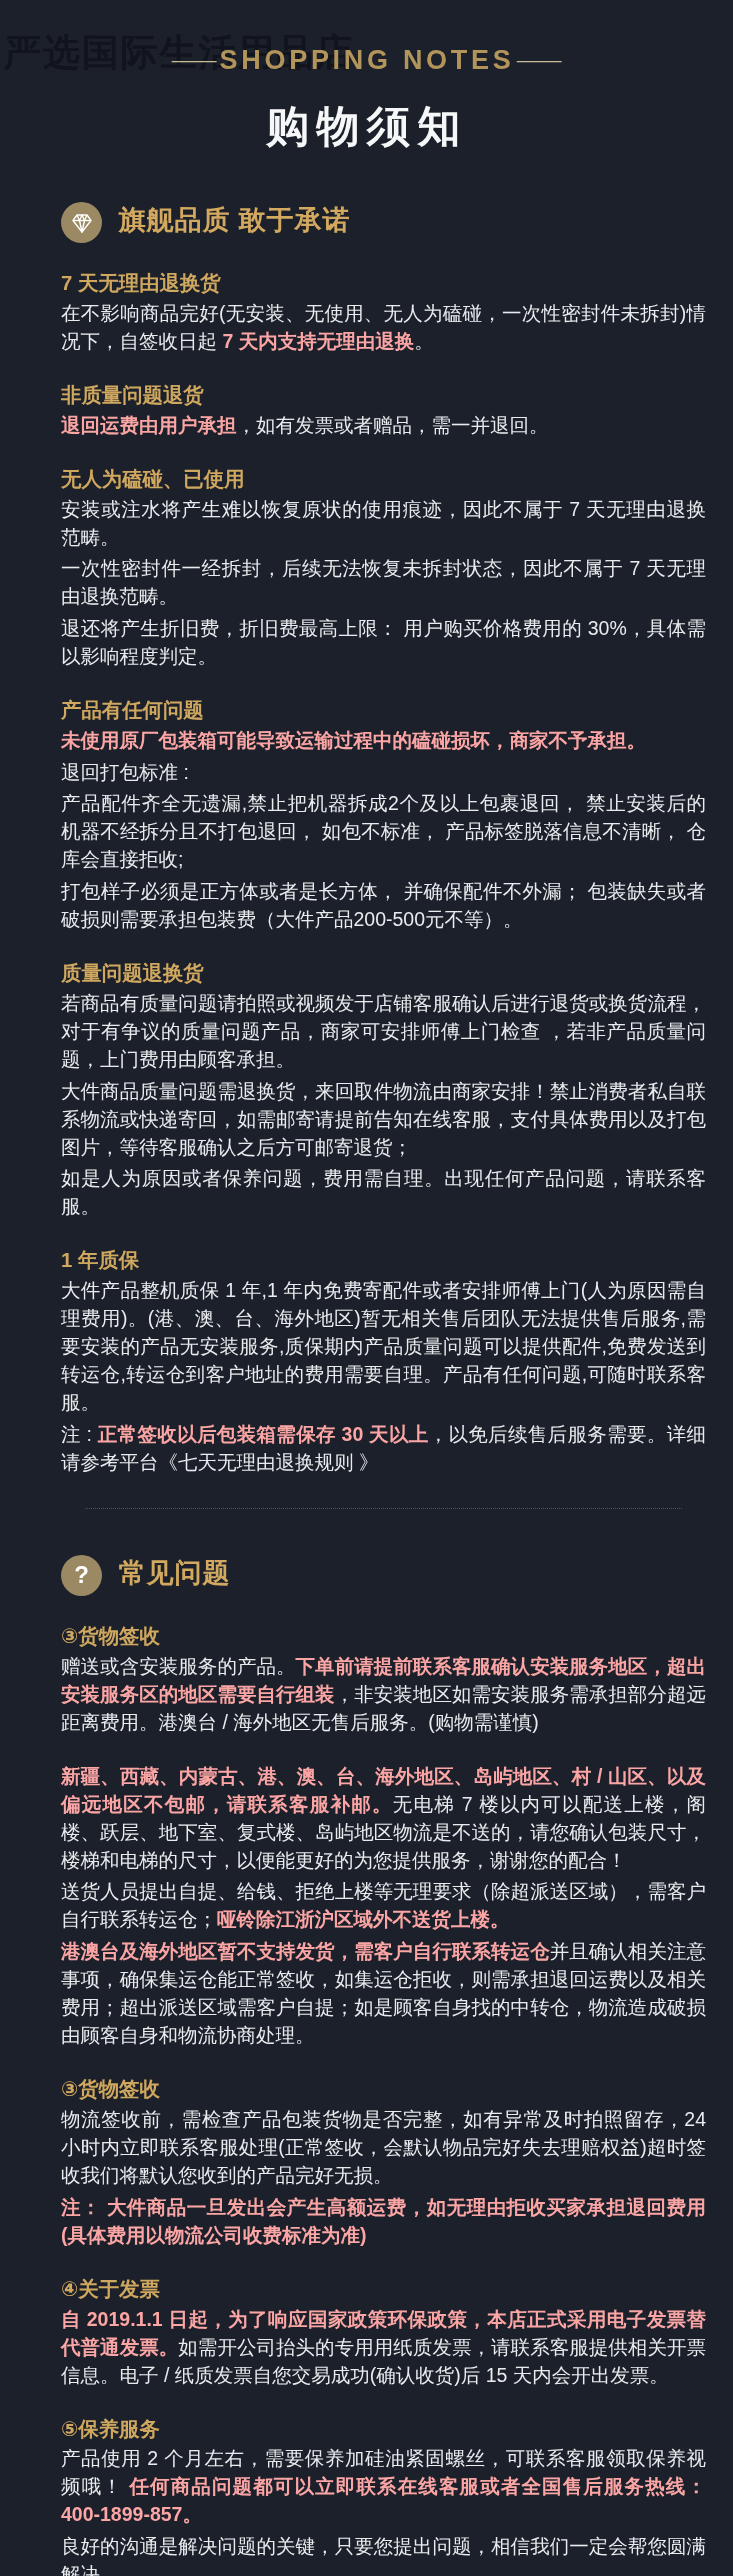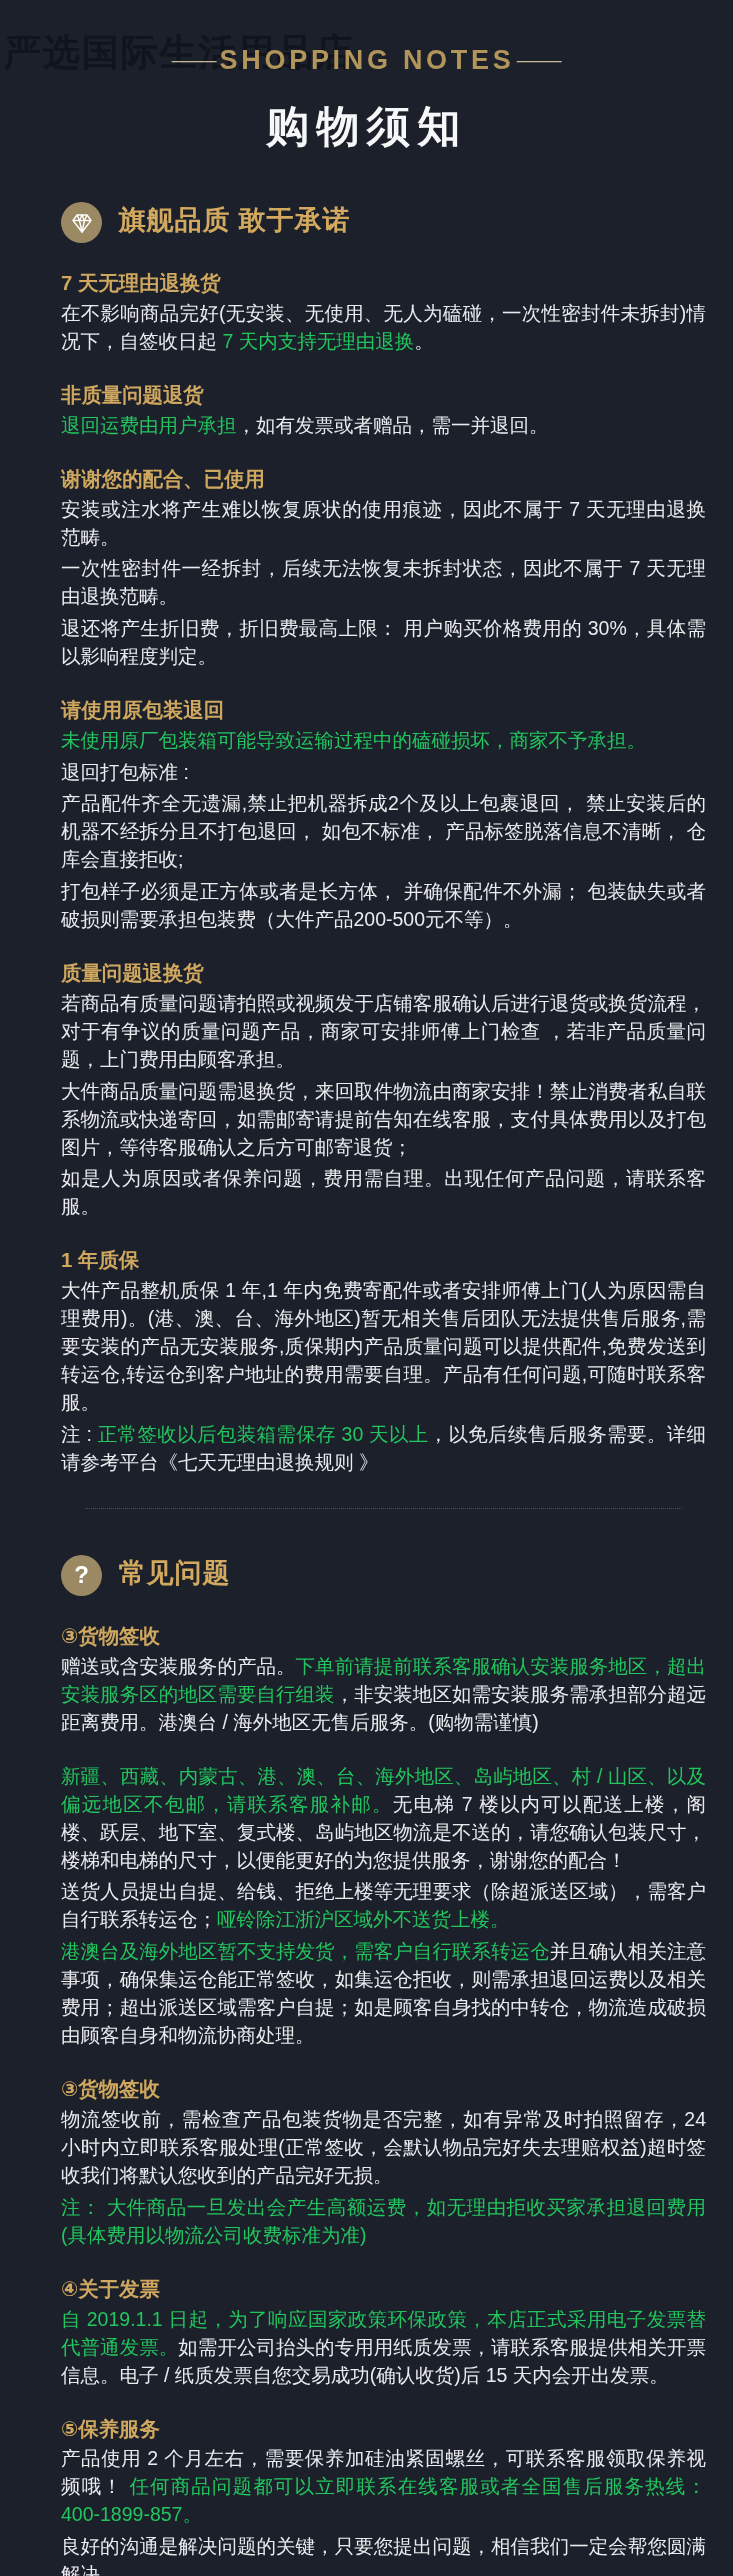--- a/index.html
+++ b/index.html
@@ -29,21 +29,21 @@
     background:#9b8963; color:#ffffff;
     display:flex; align-items:center; justify-content:center;
     font-size:24px; font-weight:800; flex:0 0 41px;
   }
   .icon-circle svg { display:block; }
   .section-title { font-size:27px; font-weight:700; color:#d2a95f; margin:0; letter-spacing:0.9px; }
   .block { margin-top:26px; }
   .block-heading { font-size:20.4px; font-weight:700; color:#cfa75f; line-height:28px; margin:0 0 1.9px 0; }
   .para { font-size:19.5px; line-height:28px; color:#e9ebee; margin:0; text-align:justify; }
   .para + .para { margin-top:3.7px; }
-  .seg-gold { color:#22c55e; font-weight:400; }
+  .seg-gold { color:#fca5a5; font-weight:700; }
   .seg-white { color:#e9ebee; }
   .divider { border:none; border-top:1.9px dotted #4d525c; margin:32px 24px 0 24px; position:relative; z-index:1; }
 </style>
 </head>
 <body>
 
 <div class="watermark">严选国际生活用品店</div>
 
 <div class="header">
   <div class="title-en-row">
@@ -69,27 +69,27 @@
       </div>
       <div class="block">
         <h3 class="block-heading">7 天无理由退换货</h3>
         <p class="para"><span class="seg-white">在不影响商品完好(无安装、无使用、无人为磕碰，一次性密封件未拆封)情况下，自签收日起 </span><span class="seg-gold">7 天内支持无理由退换</span><span class="seg-white">。</span></p>
       </div>
       <div class="block">
         <h3 class="block-heading">非质量问题退货</h3>
         <p class="para"><span class="seg-gold">退回运费由用户承担</span><span class="seg-white">，如有发票或者赠品，需一并退回。</span></p>
       </div>
       <div class="block">
-        <h3 class="block-heading">谢谢您的配合、已使用</h3>
+        <h3 class="block-heading">无人为磕碰、已使用</h3>
         <p class="para"><span class="seg-white">安装或注水将产生难以恢复原状的使用痕迹，因此不属于 7 天无理由退换范畴。</span></p>
         <p class="para"><span class="seg-white">一次性密封件一经拆封，后续无法恢复未拆封状态，因此不属于 7 天无理由退换范畴。</span></p>
         <p class="para"><span class="seg-white">退还将产生折旧费，折旧费最高上限： 用户购买价格费用的 30%，具体需以影响程度判定。</span></p>
       </div>
       <div class="block">
-        <h3 class="block-heading">请使用原包装退回</h3>
+        <h3 class="block-heading">产品有任何问题</h3>
         <p class="para"><span class="seg-gold">未使用原厂包装箱可能导致运输过程中的磕碰损坏，商家不予承担。</span></p>
         <p class="para"><span class="seg-white">退回打包标准 :</span></p>
         <p class="para"><span class="seg-white">产品配件齐全无遗漏,禁止把机器拆成2个及以上包裹退回， 禁止安装后的机器不经拆分且不打包退回， 如包不标准， 产品标签脱落信息不清晰， 仓库会直接拒收;</span></p>
         <p class="para"><span class="seg-white">打包样子必须是正方体或者是长方体， 并确保配件不外漏； 包装缺失或者破损则需要承担包装费（大件产品200-500元不等）。</span></p>
       </div>
       <div class="block">
         <h3 class="block-heading">质量问题退换货</h3>
         <p class="para"><span class="seg-white">若商品有质量问题请拍照或视频发于店铺客服确认后进行退货或换货流程，对于有争议的质量问题产品，商家可安排师傅上门检查 ，若非产品质量问题，上门费用由顾客承担。</span></p>
         <p class="para"><span class="seg-white">大件商品质量问题需退换货，来回取件物流由商家安排！禁止消费者私自联系物流或快递寄回，如需邮寄请提前告知在线客服，支付具体费用以及打包图片，等待客服确认之后方可邮寄退货；</span></p>
         <p class="para"><span class="seg-white">如是人为原因或者保养问题，费用需自理。出现任何产品问题，请联系客服。</span></p>

